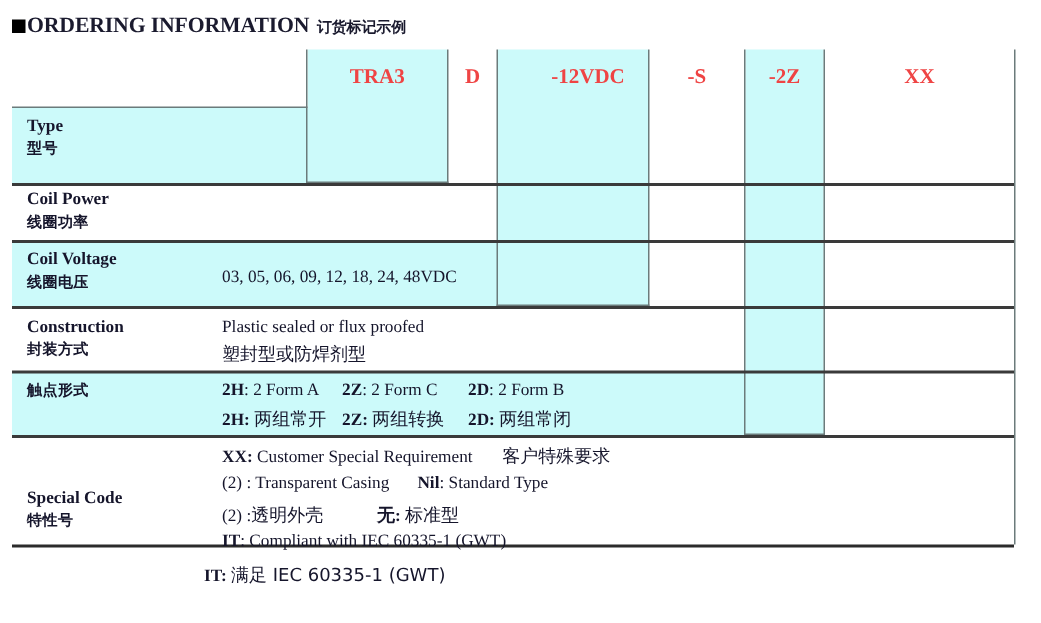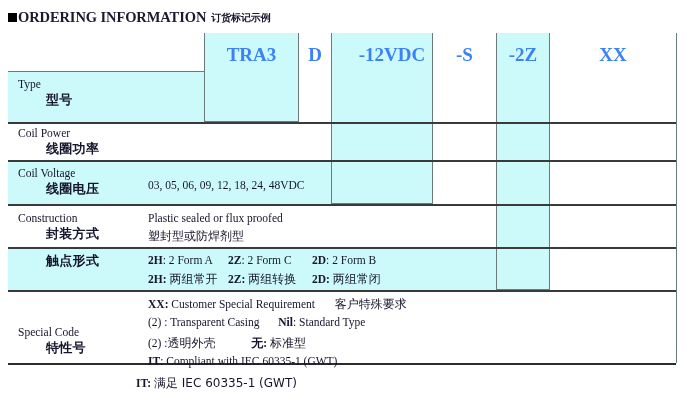--- a/index.html
+++ b/index.html
@@ -42,47 +42,46 @@
   
   .vline{position:absolute;background:#6b7b7b;width:1px;}
   .hline{position:absolute;background:#6b7b7b;height:1px;}
   .hline-dark{position:absolute;background:#3a3a3a;height:1.6px;}
   .hline-thick{position:absolute;background:#2b2b2b;height:2.2px;}
 
   
   .pn{
     position:absolute;
     font-weight:bold;
-    font-size:19px;
+    font-size:14px;
     text-align:center;
     white-space:nowrap;
-    color:#3b82f6;
+    color:#ef4444;
   }
 
   
   .rowlabel{
     position:absolute;
     left:10px;
     white-space:nowrap;
   }
   .lab-en{
     font-family:"Liberation Serif",serif;
-    font-weight:normal;font-size:11.5px;
+    font-weight:bold;font-size:11.5px;
     color:#15152b;
     display:block;
     line-height:15px;
   }
   .lab-cn{
     font-family:"DejaVu Sans",sans-serif;
-    font-weight:bold;font-size:13px;
+    font-weight:bold;font-size:10px;
     color:#15152b;
     display:block;
     line-height:16px;
     letter-spacing:0.3px;
-    margin-left:28px;
   }
   .val{
     position:absolute;
     white-space:nowrap;
     font-family:"Liberation Serif",serif;
     font-size:11.5px;
     color:#15152b;
   }
   .val-cn{
     font-family:"DejaVu Sans",sans-serif;

